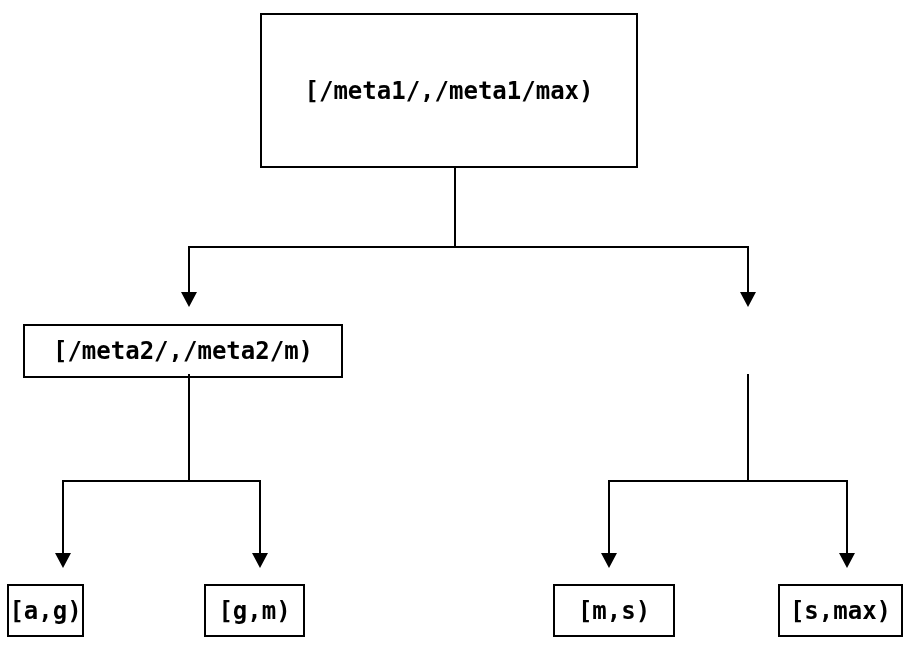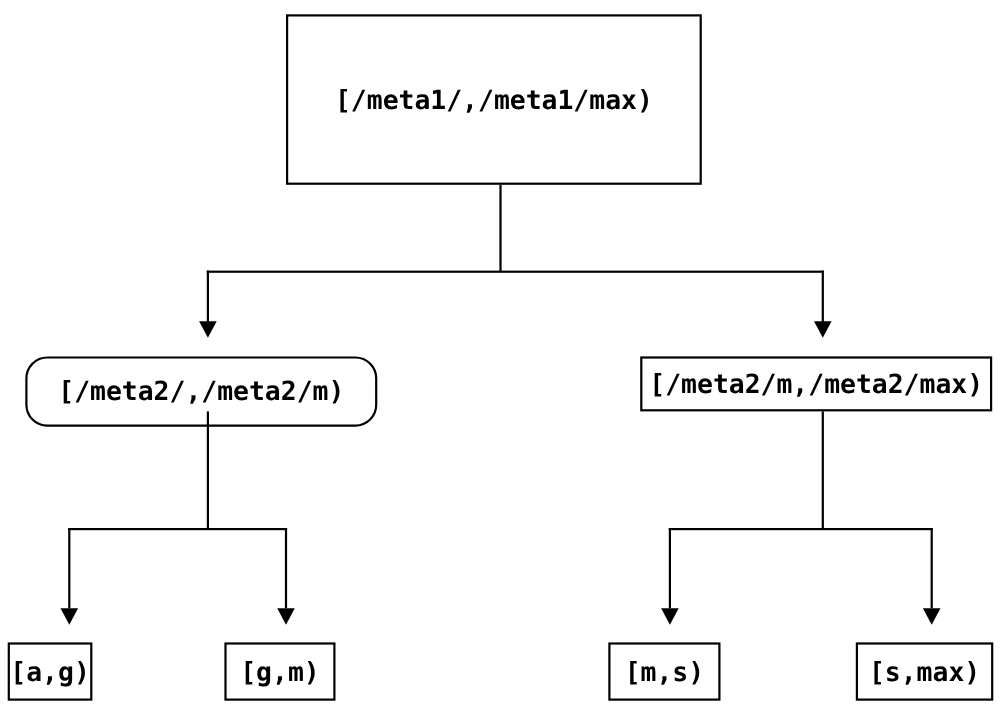--- a/index.html
+++ b/index.html
@@ -65,25 +65,22 @@
     <span>[/meta1/,/meta1/max)</span>
   </div>
 
   <div class="vline" style="left:454px; top:168px; height:79px;"></div>
   <div class="hline" style="left:188px; top:246px; width:561px;"></div>
   <div class="vline" style="left:188px; top:246px; height:47px;"></div>
   <div class="vline" style="left:747px; top:246px; height:47px;"></div>
   <div class="arrow-down" style="left:181px; top:292px;"></div>
   <div class="arrow-down" style="left:740px; top:292px;"></div>
 
-  <div class="node" style="left:23px; top:324px; width:320px; height:64px;border-radius:20px;">
+  <div class="node" style="left:23px; top:324px; width:320px; height:54px;">
     <span>[/meta2/,/meta2/m)</span>
-  </div>
-  <div class="node" style="left:582px; top:324px; width:320px; height:50px;">
-    <span>[/meta2/m,/meta2/max)</span>
   </div>
 
   <div class="vline" style="left:188px; top:374px; height:107px;"></div>
   <div class="hline" style="left:62px; top:480px; width:199px;"></div>
   <div class="vline" style="left:62px; top:480px; height:73px;"></div>
   <div class="vline" style="left:259px; top:480px; height:73px;"></div>
   <div class="arrow-down" style="left:55px; top:553px;"></div>
   <div class="arrow-down" style="left:252px; top:553px;"></div>
 
   <div class="vline" style="left:747px; top:374px; height:107px;"></div>
@@ -92,20 +89,20 @@
   <div class="vline" style="left:846px; top:480px; height:73px;"></div>
   <div class="arrow-down" style="left:601px; top:553px;"></div>
   <div class="arrow-down" style="left:839px; top:553px;"></div>
 
   <div class="node" style="left:7px; top:584px; width:77px; height:53px;">
     <span>[a,g)</span>
   </div>
   <div class="node" style="left:204px; top:584px; width:101px; height:53px;">
     <span>[g,m)</span>
   </div>
-  <div class="node" style="left:553px; top:584px; width:102px; height:53px;">
+  <div class="node" style="left:553px; top:584px; width:122px; height:53px;">
     <span>[m,s)</span>
   </div>
   <div class="node" style="left:778px; top:584px; width:125px; height:53px;">
     <span>[s,max)</span>
   </div>
 
 </div>
 
 </body></html>

